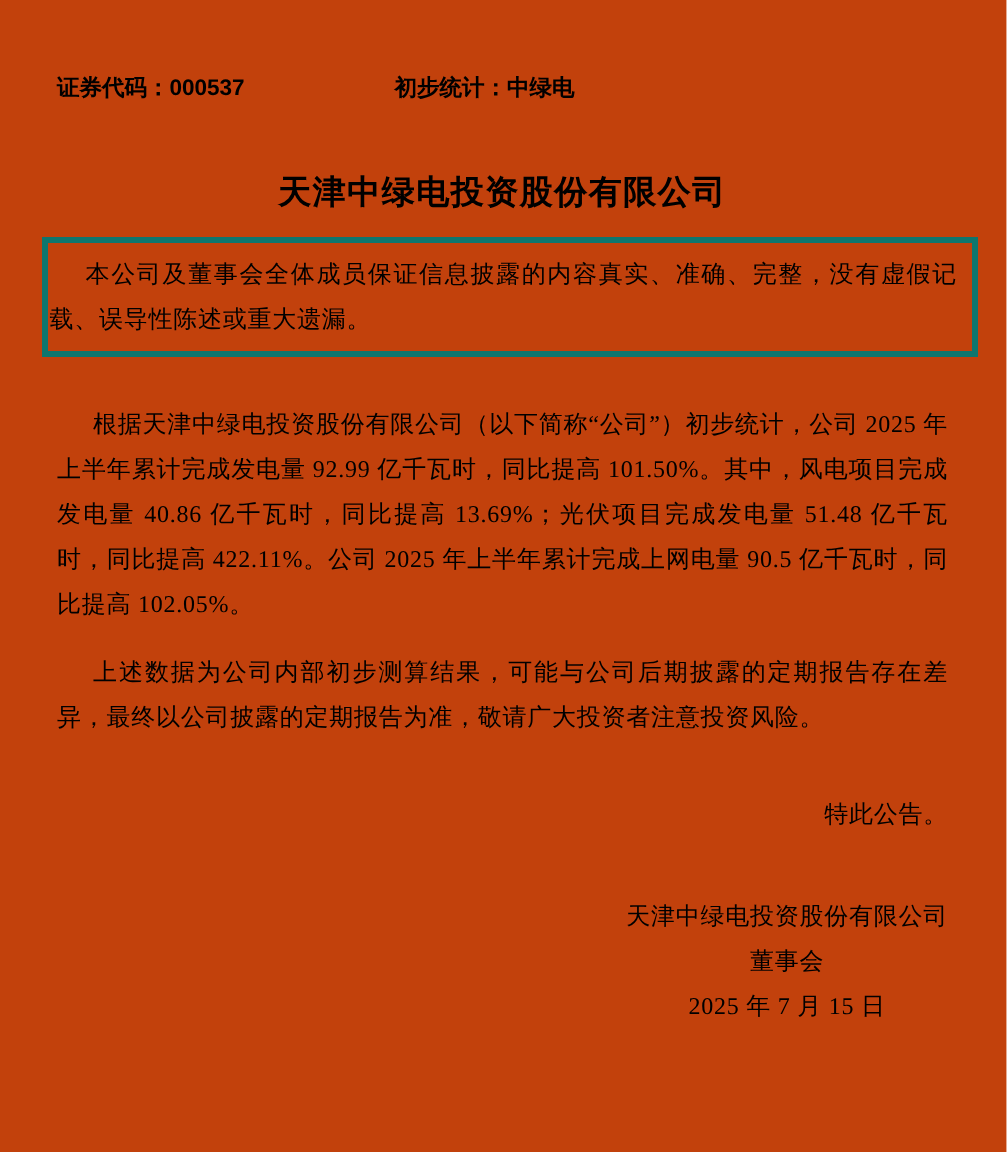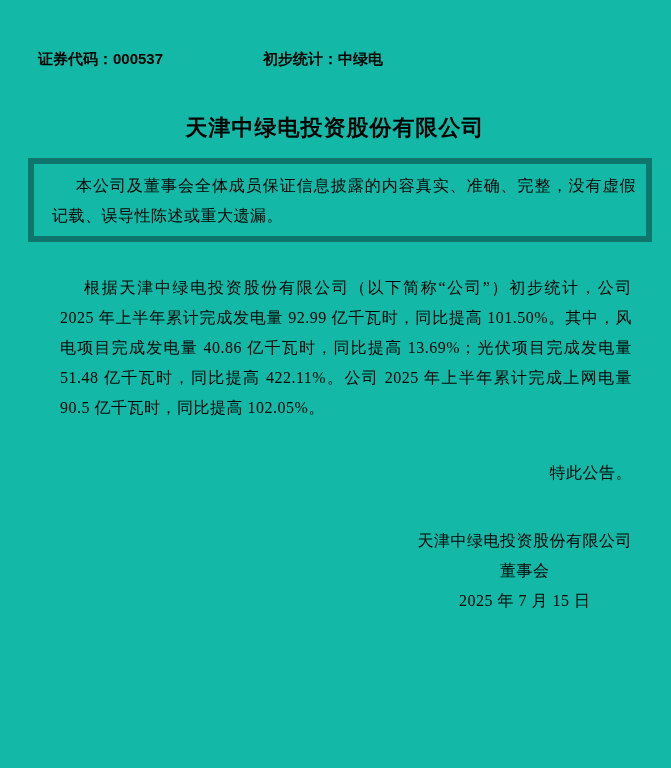--- a/index.html
+++ b/index.html
@@ -5,21 +5,21 @@
   html, body {
     margin: 0;
     padding: 0;
     background: #ffffff;
   }
   .page {
     position: relative;
     width: 671px;
     height: 768px;
     box-sizing: border-box;
-    background: #14b8a6;
+    background: #c2410c;
     color: #000000;
     padding: 45px 39px 0 38px;
     overflow: hidden;
     font-family: "Liberation Serif", "DejaVu Serif", serif;
   }
   
   .doc-header {
     font-family: "Liberation Sans", "DejaVu Sans", sans-serif;
     font-weight: bold;
     font-size: 15px;
@@ -44,42 +44,42 @@
     margin: 14px 0 0 0;
     font-family: "Liberation Sans", "DejaVu Sans", sans-serif;
     font-weight: bold;
     font-size: 22px;
     line-height: 28px;
     text-align: center;
   }
   
   .disclaimer-box {
     margin: 16px -20px 0 -10px;
-    border: 6px solid #0f766e;
-    padding: 7px 10px 5px 18px;
+    border: 4px solid #0f766e;
+    padding: 7px 10px 5px 1px;
     box-sizing: border-box;
   }
   .disclaimer-text {
     margin: 0;
     font-size: 16px;
     line-height: 30px;
     letter-spacing: 0.5px;
     text-indent: 24px;
     text-align: justify;
   }
   
   .body-para {
     margin: 0;
     font-size: 16px;
     line-height: 30px;
     letter-spacing: 0.5px;
     text-indent: 24px;
     text-align: justify;
   }
-  .para-1 { margin-top: 31px; margin-left: 22px; }
+  .para-1 { margin-top: 31px; }
   .para-2 { margin-top: 15px; }
   .closing-para {
     margin-top: 35px;
     text-align: right;
   }
   
   .signature-block {
     margin: 38px 0 0 auto;
     width: fit-content;
     text-align: center;
@@ -103,20 +103,21 @@
 
   <h1 class="company-title">天津中绿电投资股份有限公司</h1>
 
 
   <div class="disclaimer-box">
     <p class="disclaimer-text">本公司及董事会全体成员保证信息披露的内容真实、准确、完整，没有虚假记载、误导性陈述或重大遗漏。</p>
   </div>
 
   <p class="body-para para-1">根据天津中绿电投资股份有限公司（以下简称“公司”）初步统计，公司 2025 年上半年累计完成发电量 92.99 亿千瓦时，同比提高 101.50%。其中，风电项目完成发电量 40.86 亿千瓦时，同比提高 13.69%；光伏项目完成发电量 51.48 亿千瓦时，同比提高 422.11%。公司 2025 年上半年累计完成上网电量 90.5 亿千瓦时，同比提高 102.05%。</p>
 
+  <p class="body-para para-2">上述数据为公司内部初步测算结果，可能与公司后期披露的定期报告存在差异，最终以公司披露的定期报告为准，敬请广大投资者注意投资风险。</p>
 
   <p class="body-para closing-para">特此公告。</p>
 
   <div class="signature-block">
     <div class="signature-line">天津中绿电投资股份有限公司</div>
     <div class="signature-line">董事会</div>
     <div class="signature-line">2025 年 7 月 15 日</div>
   </div>
 
 </div>

